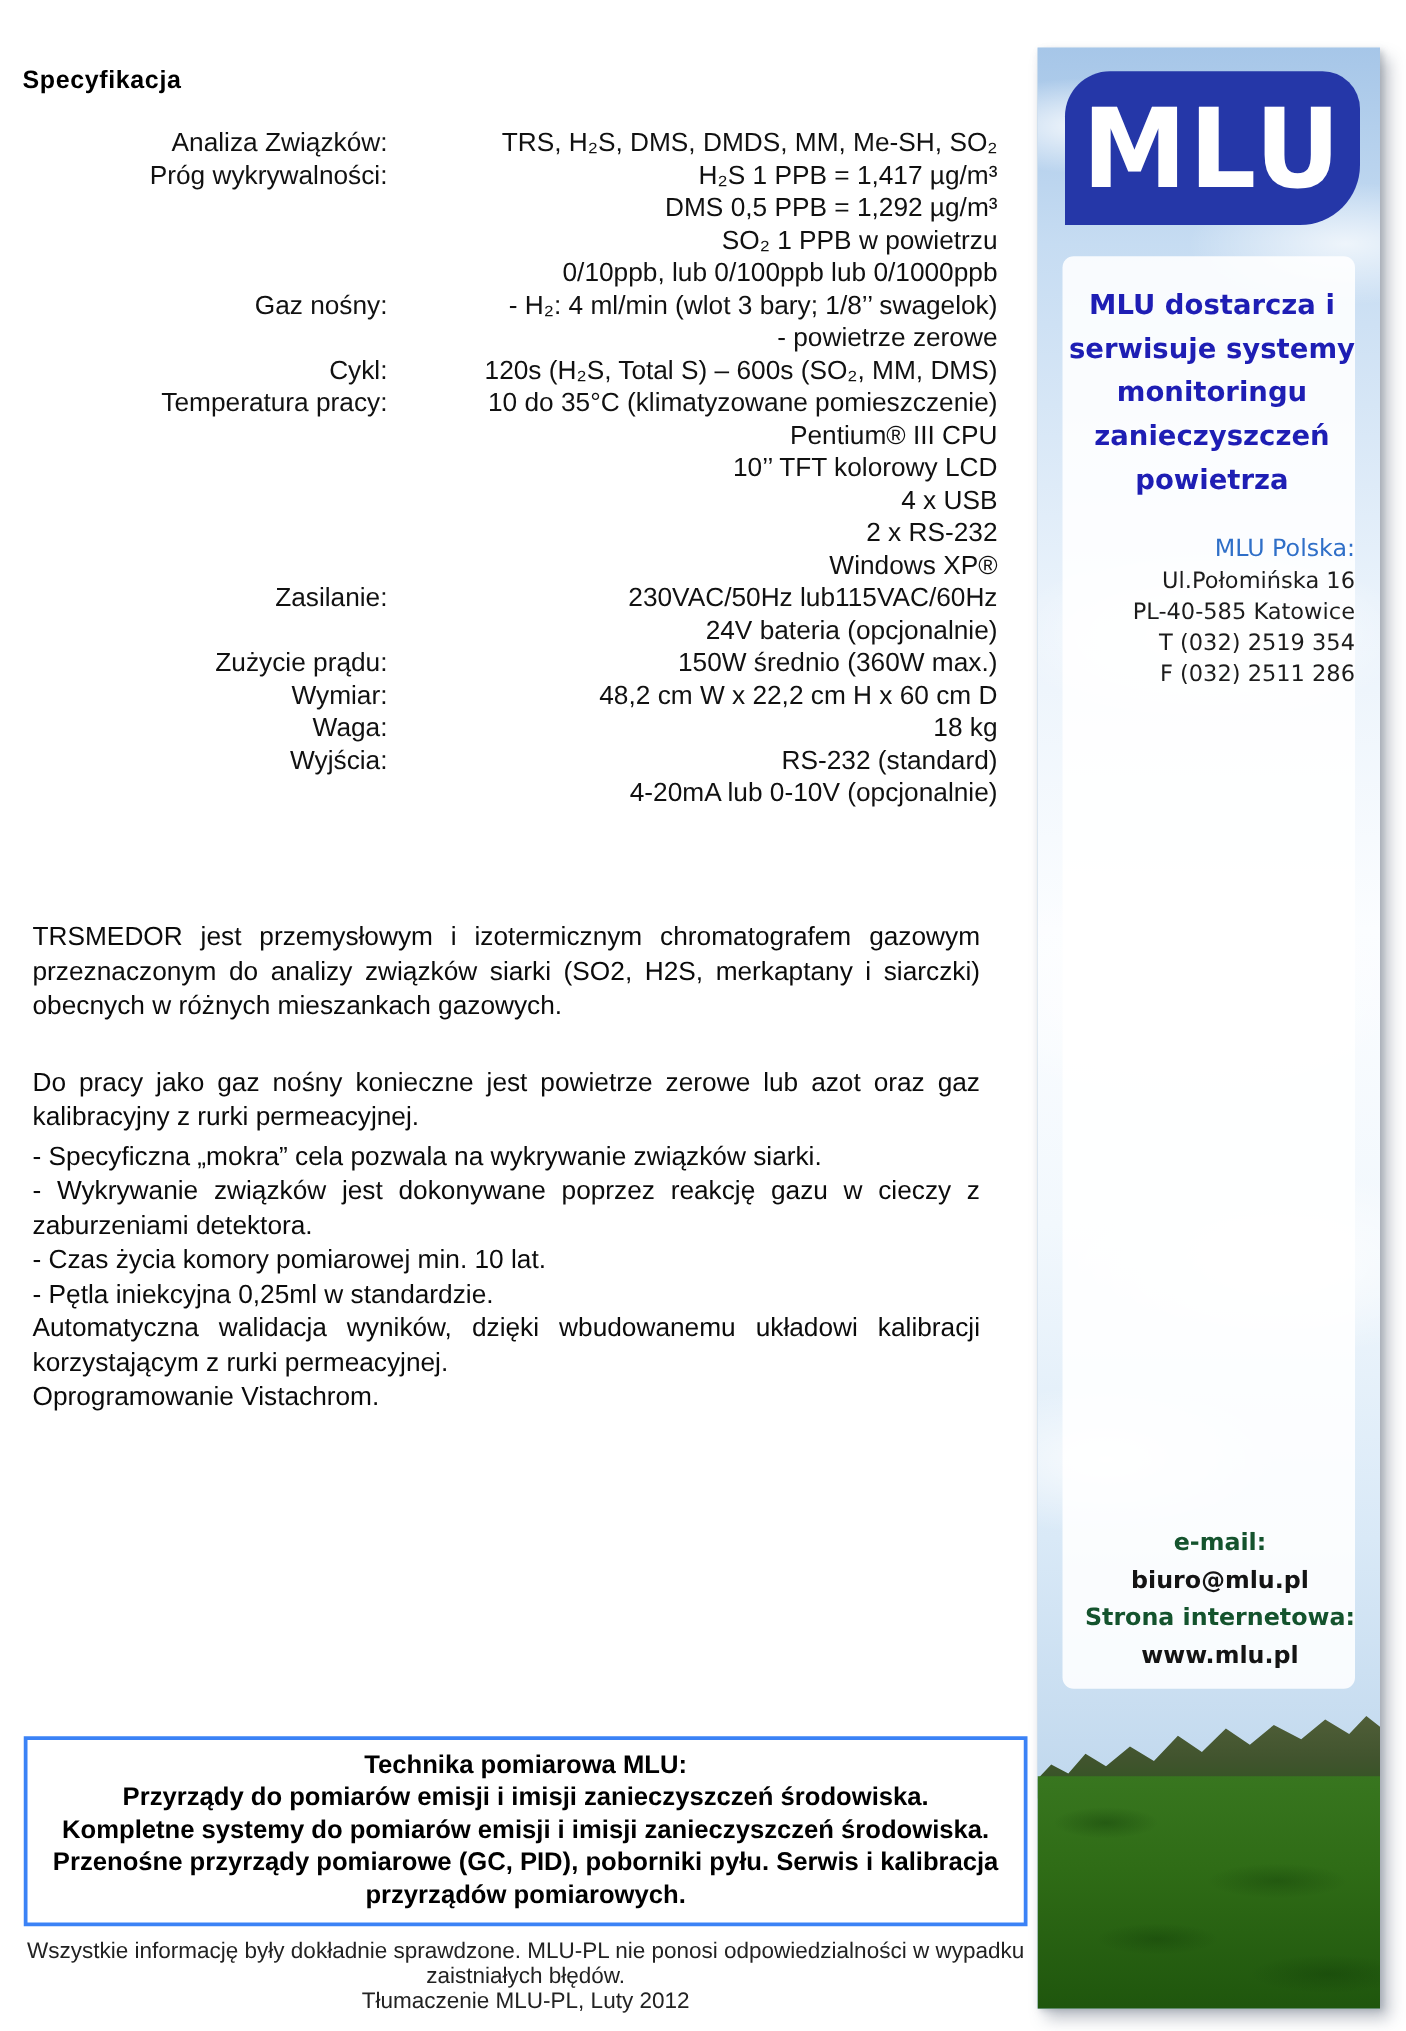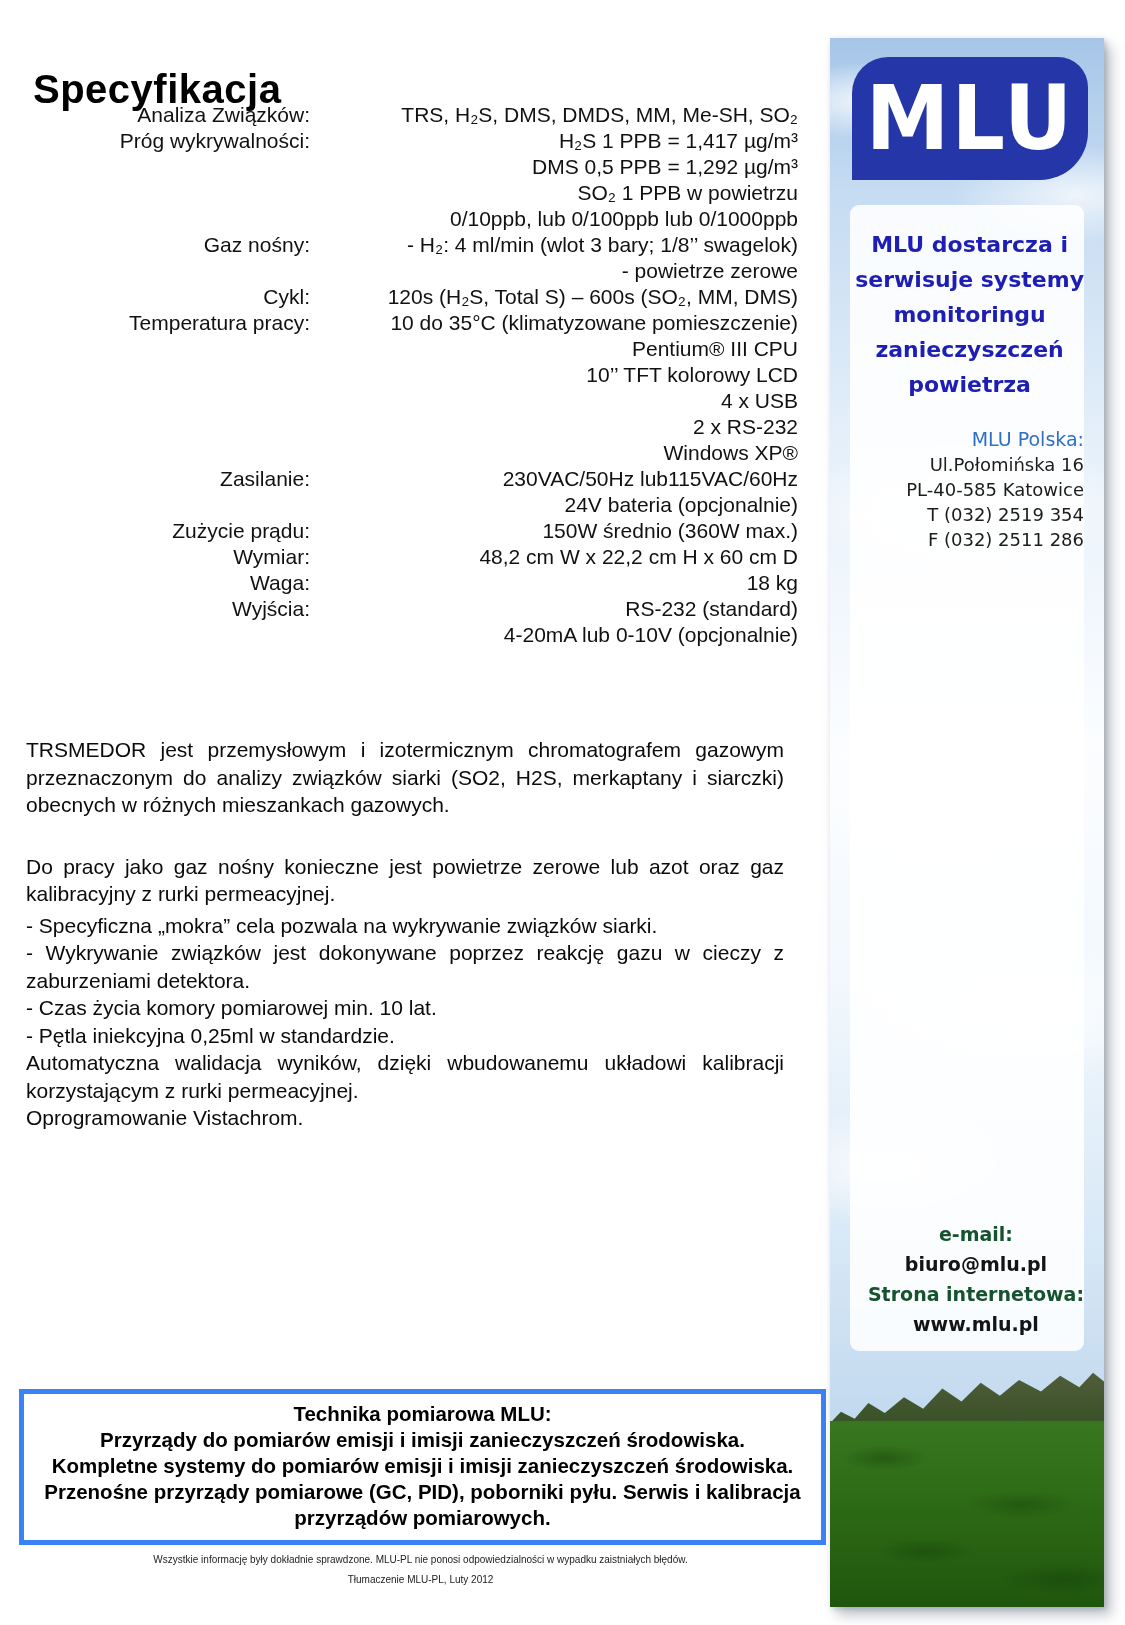--- a/index.html
+++ b/index.html
@@ -4,41 +4,41 @@
 <style>
   html,body{margin:0;padding:0;}
   body{
     width:1125px;height:1625px;position:relative;background:#ffffff;
     font-family:"Liberation Sans","DejaVu Sans",sans-serif;color:#111;
     overflow:hidden;
   }
   
   .page-title{
     position:absolute;left:18px;top:40px;
-    font-size:40px;font-weight:bold;letter-spacing:0.5px;color:#000;margin-left:15px;
+    font-size:20px;font-weight:bold;letter-spacing:0.5px;color:#000;
   }
   .spec-table{position:absolute;left:18px;top:102px;width:780px;text-align:right;}
   .srow{display:flex;line-height:26px;font-size:21px;}
   .slabel{width:292px;flex:0 0 292px;}
   .svalue{flex:1;}
   .para-block{position:absolute;left:26px;top:736px;width:758px;
     font-size:21px;line-height:27.5px;color:#0b0b0b;}
   .para-intro{text-align:justify;margin:0 0 34px 0;}
   .para-item{text-align:justify;margin:0;}
   .para-item.gap{margin-top:4px;}
   
   .bottom-box{
     position:absolute;left:19px;top:1389px;width:777px;
-    border:5px solid #3b82f6;padding:7px 10px 9px 10px;
+    border:3px solid #3b82f6;padding:7px 10px 9px 10px;
     text-align:center;font-weight:bold;font-size:20.5px;line-height:26px;color:#000;
   }
   
   .fine-print{
     position:absolute;left:19px;top:1550px;width:803px;
-    text-align:center;font-size:10px;line-height:20px;color:#222;
+    text-align:center;font-size:18px;line-height:20px;color:#222;
   }
   
   .sidebar{
     position:absolute;left:830px;top:38px;width:274px;height:1569px;
     box-shadow:7px 8px 12px rgba(110,120,135,.45),2px 2px 5px rgba(110,120,135,.35);
     overflow:hidden;background:#bcd6ee;
   }
   .sky{
     position:absolute;inset:0;
     background:

